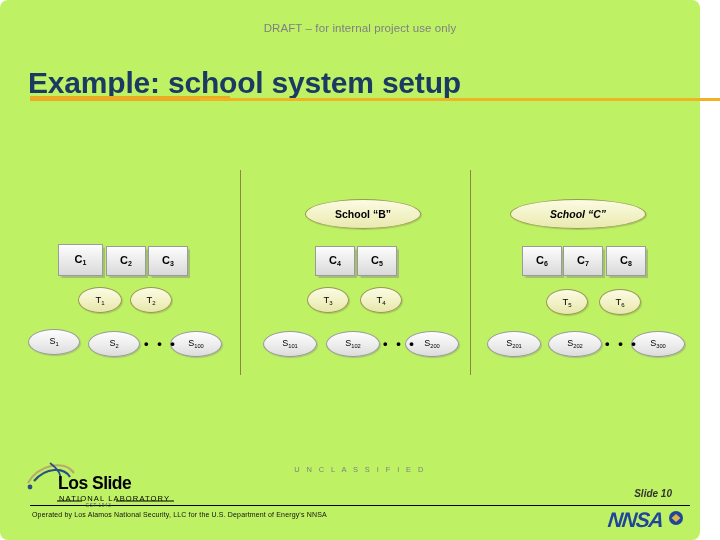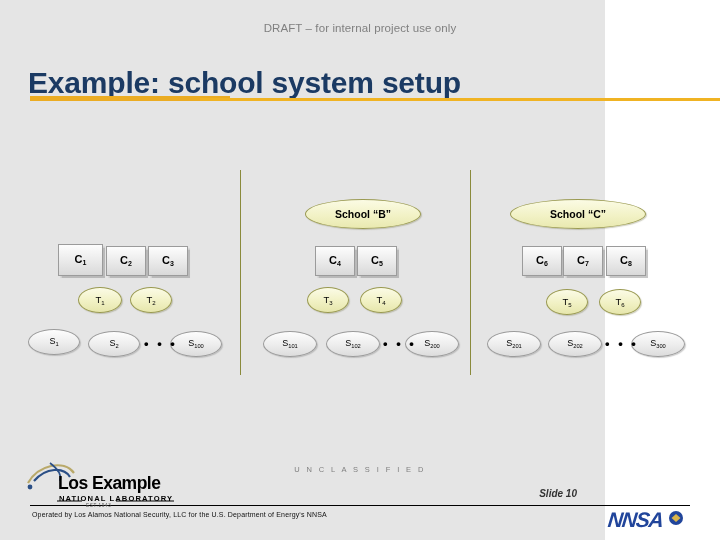--- a/index.html
+++ b/index.html
@@ -1,21 +1,21 @@
 <!DOCTYPE html>
 <html><head>
 <meta charset="utf-8">
 <style>
   html,body{margin:0;padding:0;}
   body{
     width:720px;height:540px;background:#ffffff;
     font-family:"Liberation Sans","DejaVu Sans",sans-serif;
     overflow:hidden;position:relative;
   }
-  .slide{position:absolute;inset:0;width:605px;height:540px;background:#e5e5e5;}
+  .slide{position:absolute;inset:0;width:700px;height:540px;background:#bef264;border-radius:8px;}
 
   
   .draft{
     position:absolute;top:22px;left:0;width:720px;text-align:center;
     font-size:11.5px;color:#808080;letter-spacing:0.1px;
   }
   .title{
     position:absolute;left:28px;top:66px;
     font-size:30px;font-weight:bold;color:#1b3a63;letter-spacing:-0.2px;
     white-space:nowrap;
@@ -93,21 +93,21 @@
   }
 
   
   .lanl{position:absolute;left:24px;top:461px;width:160px;height:46px;}
   .lanl .name{
     position:absolute;left:34px;top:14px;font-size:17.5px;font-weight:bold;
     color:#000;letter-spacing:-0.5px;line-height:1;
   }
   .lanl .natlab{
     position:absolute;left:35px;top:33px;font-size:7.6px;color:#000;
-    letter-spacing:1.1px;font-weight:bold;
+    letter-spacing:1.1px;font-weight:normal;
   }
   .lanl .est{
     position:absolute;left:62px;top:42px;font-size:4.6px;color:#555;letter-spacing:.7px;
   }
   .lanl svg{position:absolute;left:0;top:0;}
 
   
   .nnsa{position:absolute;left:608px;top:508px;width:86px;height:26px;}
   .nnsa .word{
     position:absolute;left:0;top:0;font-size:21px;font-weight:bold;
@@ -171,21 +171,21 @@
       <div class="node snode" style="left: 263px; top: 331px; width: 54px; height: 26px;">
         <span class="lbl">S<sub>101</sub></span>
       </div>
       <div class="node snode" style="left: 326px; top: 331px; width: 54px; height: 26px;">
         <span class="lbl">S<sub>102</sub></span>
       </div>
       <div class="node snode" style="left: 405px; top: 331px; width: 54px; height: 26px;">
         <span class="lbl">S<sub>200</sub></span>
       </div>
       <div class="dots" style="left: 383px; top: 337px;">• • •</div>
-      <div class="node school" style="left: 510px; top: 199px; width: 136px; height: 30px;">School “C”</div>
+      <div class="node school" style="left: 510px; top: 199px; width: 136px; height: 30px; font-style: italic;">School “C”</div>
       <div class="node cbox" style="left: 522px; top: 246px; width: 40px; height: 30px;">
         <span class="lbl">C<sub>6</sub></span>
       </div>
       <div class="node cbox" style="left: 563px; top: 246px; width: 40px; height: 30px;">
         <span class="lbl">C<sub>7</sub></span>
       </div>
       <div class="node cbox" style="left: 606px; top: 246px; width: 40px; height: 30px;">
         <span class="lbl">C<sub>8</sub></span>
       </div>
       <div class="node tnode" style="left: 546px; top: 289px; width: 42px; height: 26px;">
@@ -212,21 +212,21 @@
     <div class="opline">Operated by Los Alamos National Security, LLC for the U.S. Department of Energy‘s NNSA</div>
     <div class="lanl">
       <svg width="160" height="46" viewBox="0 0 160 46">
         <path d="M4 22 C14 4, 40 -2, 50 12" stroke="#b9a96a" stroke-width="2.2" fill="none"></path>
         <path d="M10 20 C22 6, 40 6, 46 16" stroke="#2b4f86" stroke-width="2.2" fill="none"></path>
         <path d="M26 2 C34 8, 38 14, 36 20" stroke="#2b4f86" stroke-width="1.6" fill="none"></path>
         <circle cx="6" cy="26" r="2.4" fill="#2b4f86"></circle>
         <line x1="33" y1="40" x2="58" y2="40" stroke="#000" stroke-width="1"></line>
         <line x1="92" y1="40" x2="150" y2="40" stroke="#000" stroke-width="1"></line>
       </svg>
-      <div class="name">Los Example</div>
+      <div class="name">Los Slide</div>
       <div class="natlab">NATIONAL LABORATORY</div>
       <div class="est">EST.1943</div>
     </div>
     <div class="nnsa">
       <div class="word">NNSA</div>
       <div style="position: absolute; left: 60px; top: 2px; width: 16px; height: 16px;"><svg width="16" height="16" viewBox="0 0 16 16">
           <circle cx="8" cy="8" r="7" fill="#21459b"></circle>
           <path d="M3.5 8 L8 4 L12.5 8 L8 12 Z" fill="#d9b44a"></path>
         </svg></div>
     </div>

